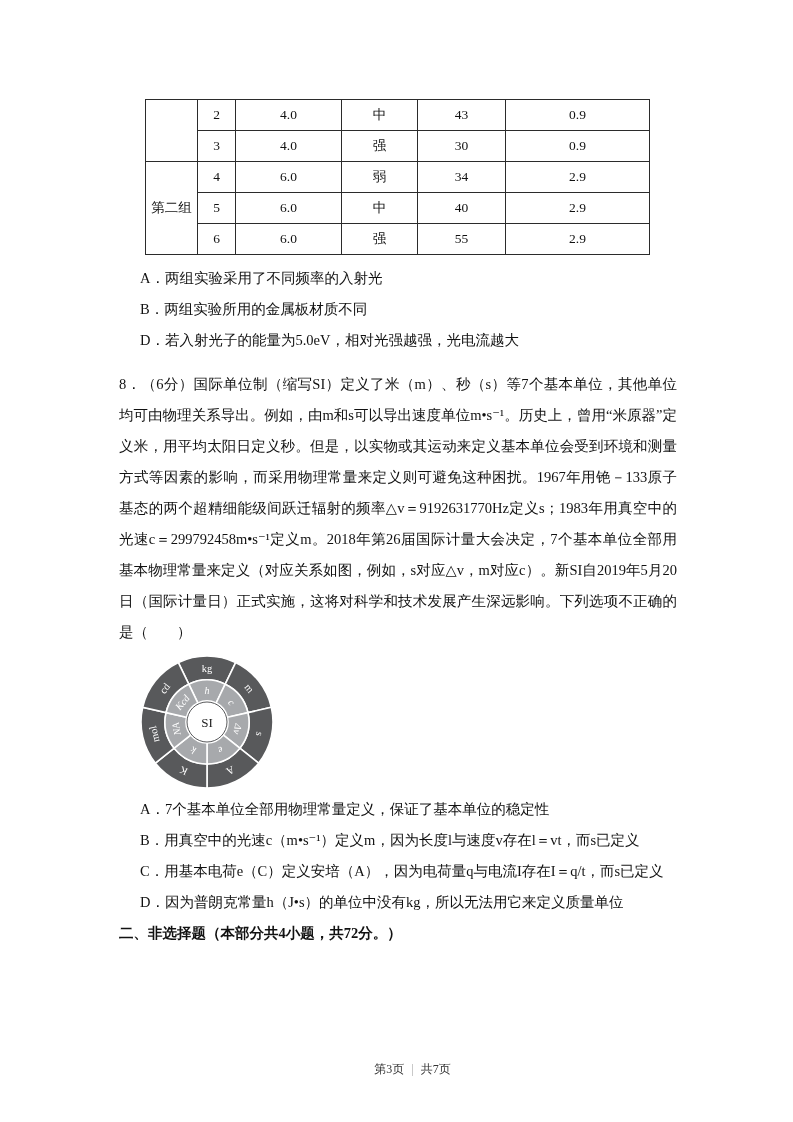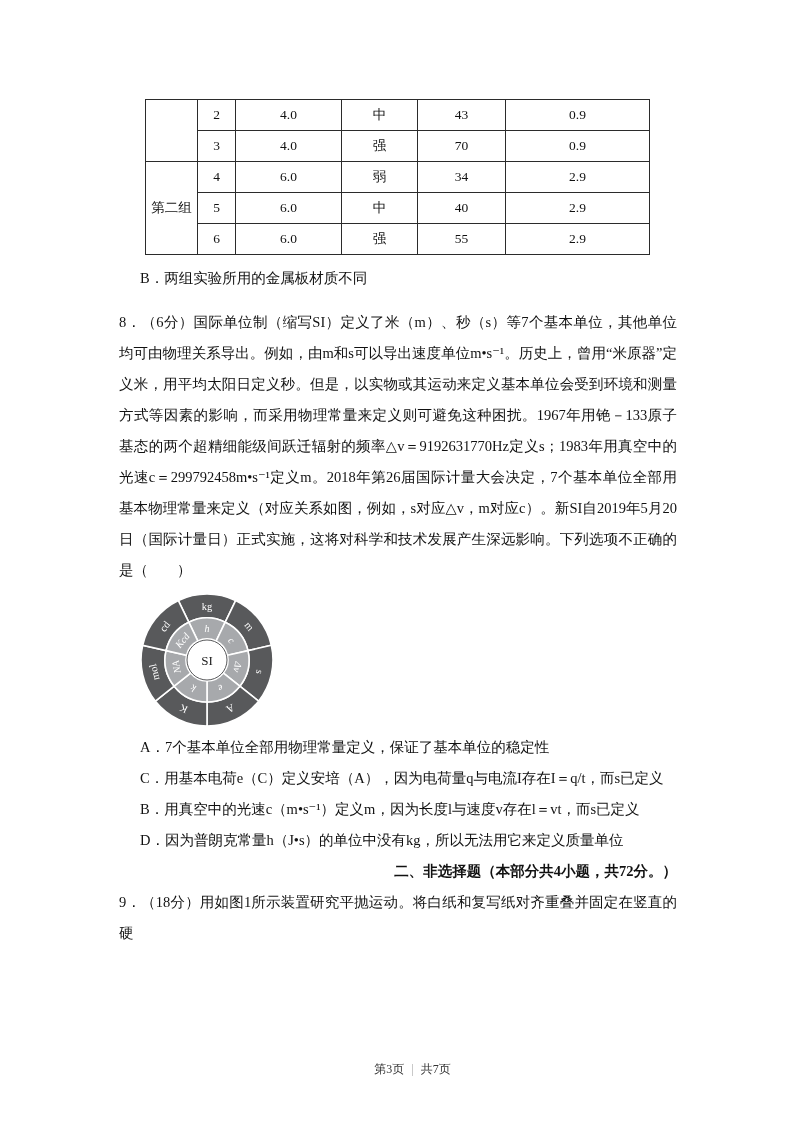--- a/index.html
+++ b/index.html
@@ -40,21 +40,20 @@
     line-height:31px;
     font-size:14.5px;
   }
   .gap-sm{height:8px;}
   .gap-md{height:13px;}
   .section-title{
     margin:0;
     line-height:31px;
     font-size:14.5px;
     font-weight:bold;
-    text-align:right;
   }
   .wheel-wrap{
     margin:6px 0 4px 20px;
     width:136px;height:136px;text-align:right;
   }
   .wheel-unit{font-family:"Liberation Serif","DejaVu Serif",serif;font-size:10.5px;fill:#ffffff;}
   .wheel-constant{font-family:"Liberation Serif","DejaVu Serif",serif;font-style:italic;font-size:10px;fill:#ffffff;}
   .wheel-center{font-family:"Liberation Serif","DejaVu Serif",serif;font-size:13px;fill:#222;}
   .footer{
     position:absolute;
@@ -88,21 +87,21 @@
           <td>2</td>
           <td>4.0</td>
           <td>中</td>
           <td>43</td>
           <td>0.9</td>
         </tr>
         <tr>
           <td>3</td>
           <td>4.0</td>
           <td>强</td>
-          <td>70</td>
+          <td>30</td>
           <td>0.9</td>
         </tr>
         <tr>
           <td rowspan="3">第二组</td>
           <td>4</td>
           <td>6.0</td>
           <td>弱</td>
           <td>34</td>
           <td>2.9</td>
         </tr>
@@ -119,21 +118,23 @@
           <td>强</td>
           <td>55</td>
           <td>2.9</td>
         </tr>
       </tbody>
     </table>
 
     <div class="gap-sm"></div>
 
     <div class="options">
+      <div class="option">A．两组实验采用了不同频率的入射光</div>
       <div class="option">B．两组实验所用的金属板材质不同</div>
+      <div class="option">D．若入射光子的能量为5.0eV，相对光强越强，光电流越大</div>
     </div>
 
     <div class="gap-md"></div>
 
     <p class="para">8．（6分）国际单位制（缩写SI）定义了米（m）、秒（s）等7个基本单位，其他单位均可由物理关系导出。例如，由m和s可以导出速度单位m•s⁻¹。历史上，曾用“米原器”定义米，用平均太阳日定义秒。但是，以实物或其运动来定义基本单位会受到环境和测量方式等因素的影响，而采用物理常量来定义则可避免这种困扰。1967年用铯－133原子基态的两个超精细能级间跃迁辐射的频率△v＝9192631770Hz定义s；1983年用真空中的光速c＝299792458m•s⁻¹定义m。2018年第26届国际计量大会决定，7个基本单位全部用基本物理常量来定义（对应关系如图，例如，s对应△v，m对应c）。新SI自2019年5月20日（国际计量日）正式实施，这将对科学和技术发展产生深远影响。下列选项不正确的是（　　）</p>
 
     <div class="wheel-wrap">
       <svg width="136" height="136" viewBox="0 0 136 136">
           <path d="M39.363673218241146 8.536054718440354 A66 66 0 0 1 96.63632678175885 8.53605471844034 L86.22311704293745 30.159307548098397 A42 42 0 0 0 49.77688295706254 30.159307548098404 Z" fill="#58595b" stroke="#ffffff" stroke-width="1.6"></path>
           <path d="M49.77688295706254 30.159307548098404 A42 42 0 0 1 86.22311704293745 30.159307548098397 L77.11155852146872 49.0796537740492 A21 21 0 0 0 58.88844147853127 49.079653774049206 Z" fill="#a7a9ac" stroke="#ffffff" stroke-width="1.6"></path>
@@ -163,27 +164,26 @@
           <path d="M27.0530276883634 58.65412077383482 A42 42 0 0 1 49.776882957062554 30.159307548098397 L58.88844147853128 49.0796537740492 A21 21 0 0 0 47.5265138441817 63.32706038691741 Z" fill="#a7a9ac" stroke="#ffffff" stroke-width="1.6"></path>
           <text x="25.781099946726385" y="34.331550699628394" class="wheel-unit" text-anchor="middle" dominant-baseline="central" transform="rotate(308.57142857142856 25.781099946726385 34.331550699628394)">cd</text>
           <text x="43.37230830225705" y="48.3600712414499" class="wheel-constant" text-anchor="middle" dominant-baseline="central" transform="rotate(308.57142857142856 43.37230830225705 48.3600712414499)">Kcd</text>
           <circle cx="68" cy="68" r="20" fill="#ffffff" stroke="#58595b" stroke-width="1"></circle>
           <text x="68" y="68" class="wheel-center" text-anchor="middle" dominant-baseline="central">SI</text>
         </svg>
     </div>
 
     <div class="options">
       <div class="option">A．7个基本单位全部用物理常量定义，保证了基本单位的稳定性</div>
+      <div class="option">B．用真空中的光速c（m•s⁻¹）定义m，因为长度l与速度v存在l＝vt，而s已定义</div>
       <div class="option">C．用基本电荷e（C）定义安培（A），因为电荷量q与电流I存在I＝q/t，而s已定义</div>
-      <div class="option">B．用真空中的光速c（m•s⁻¹）定义m，因为长度l与速度v存在l＝vt，而s已定义</div>
       <div class="option">D．因为普朗克常量h（J•s）的单位中没有kg，所以无法用它来定义质量单位</div>
     </div>
 
     <p class="section-title">二、非选择题（本部分共4小题，共72分。）</p>
 
-    <p class="para">9．（18分）用如图1所示装置研究平抛运动。将白纸和复写纸对齐重叠并固定在竖直的硬</p>
 
   </div>
 
   <div class="footer">
     <span>第3页</span><span class="sep">|</span><span>共7页</span>
   </div>
 </div>
 
 </body></html>

